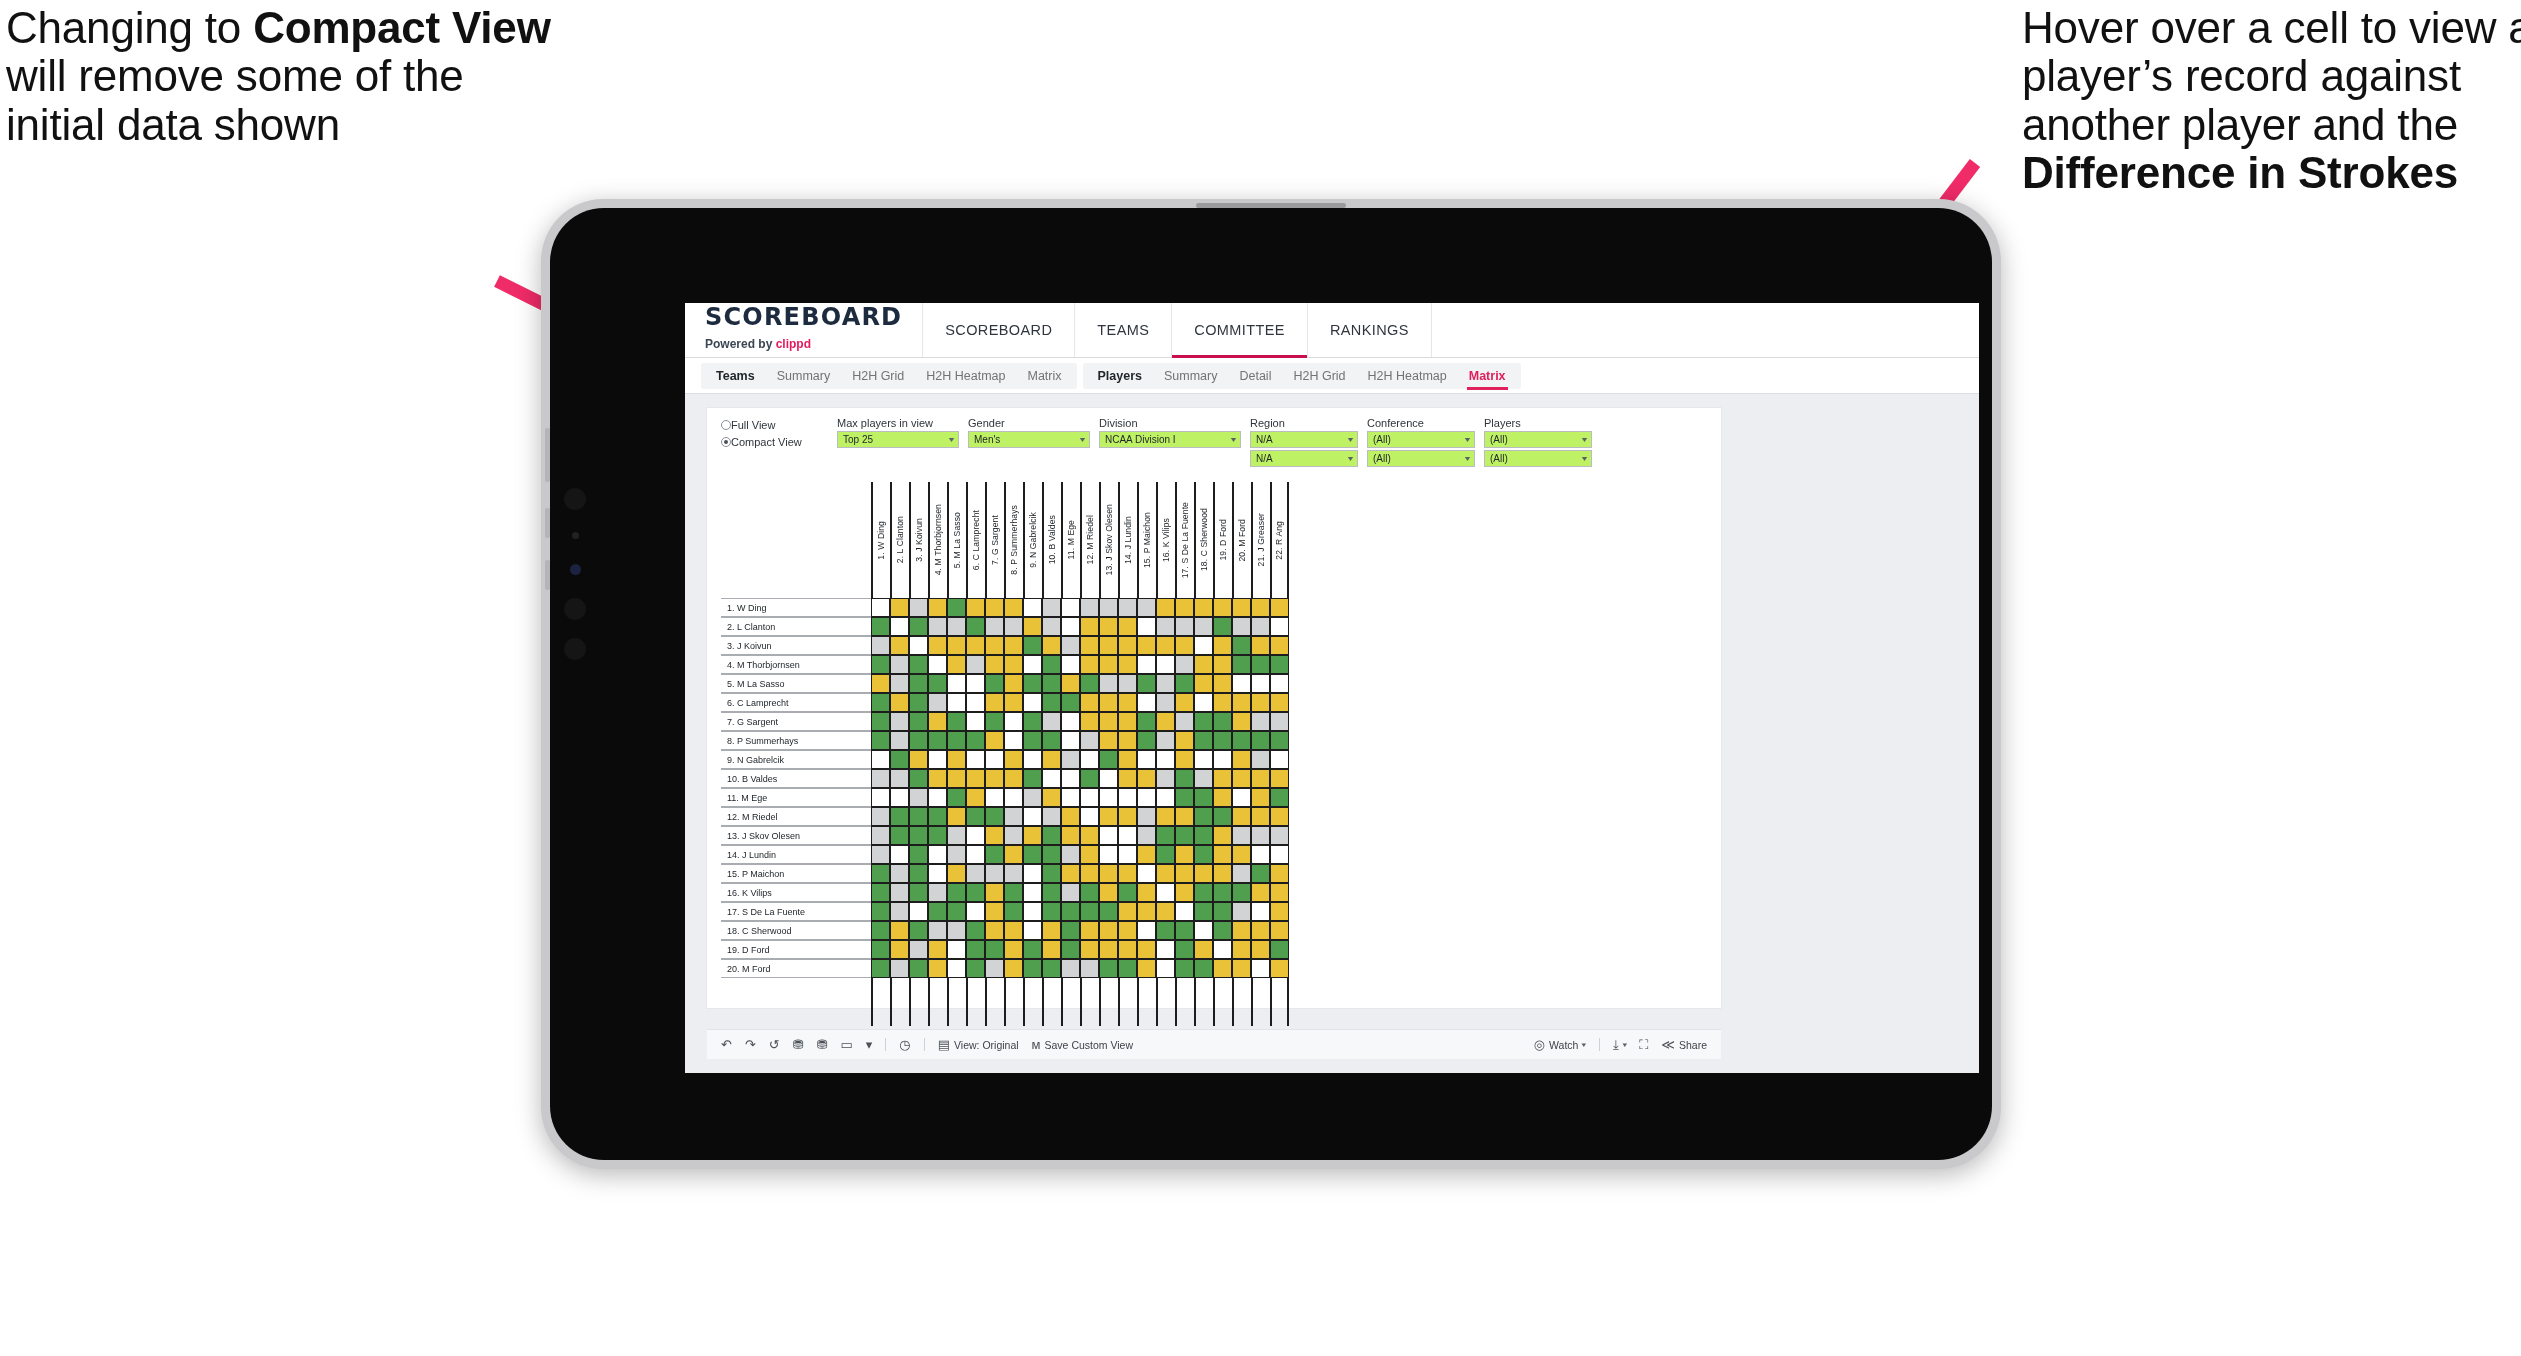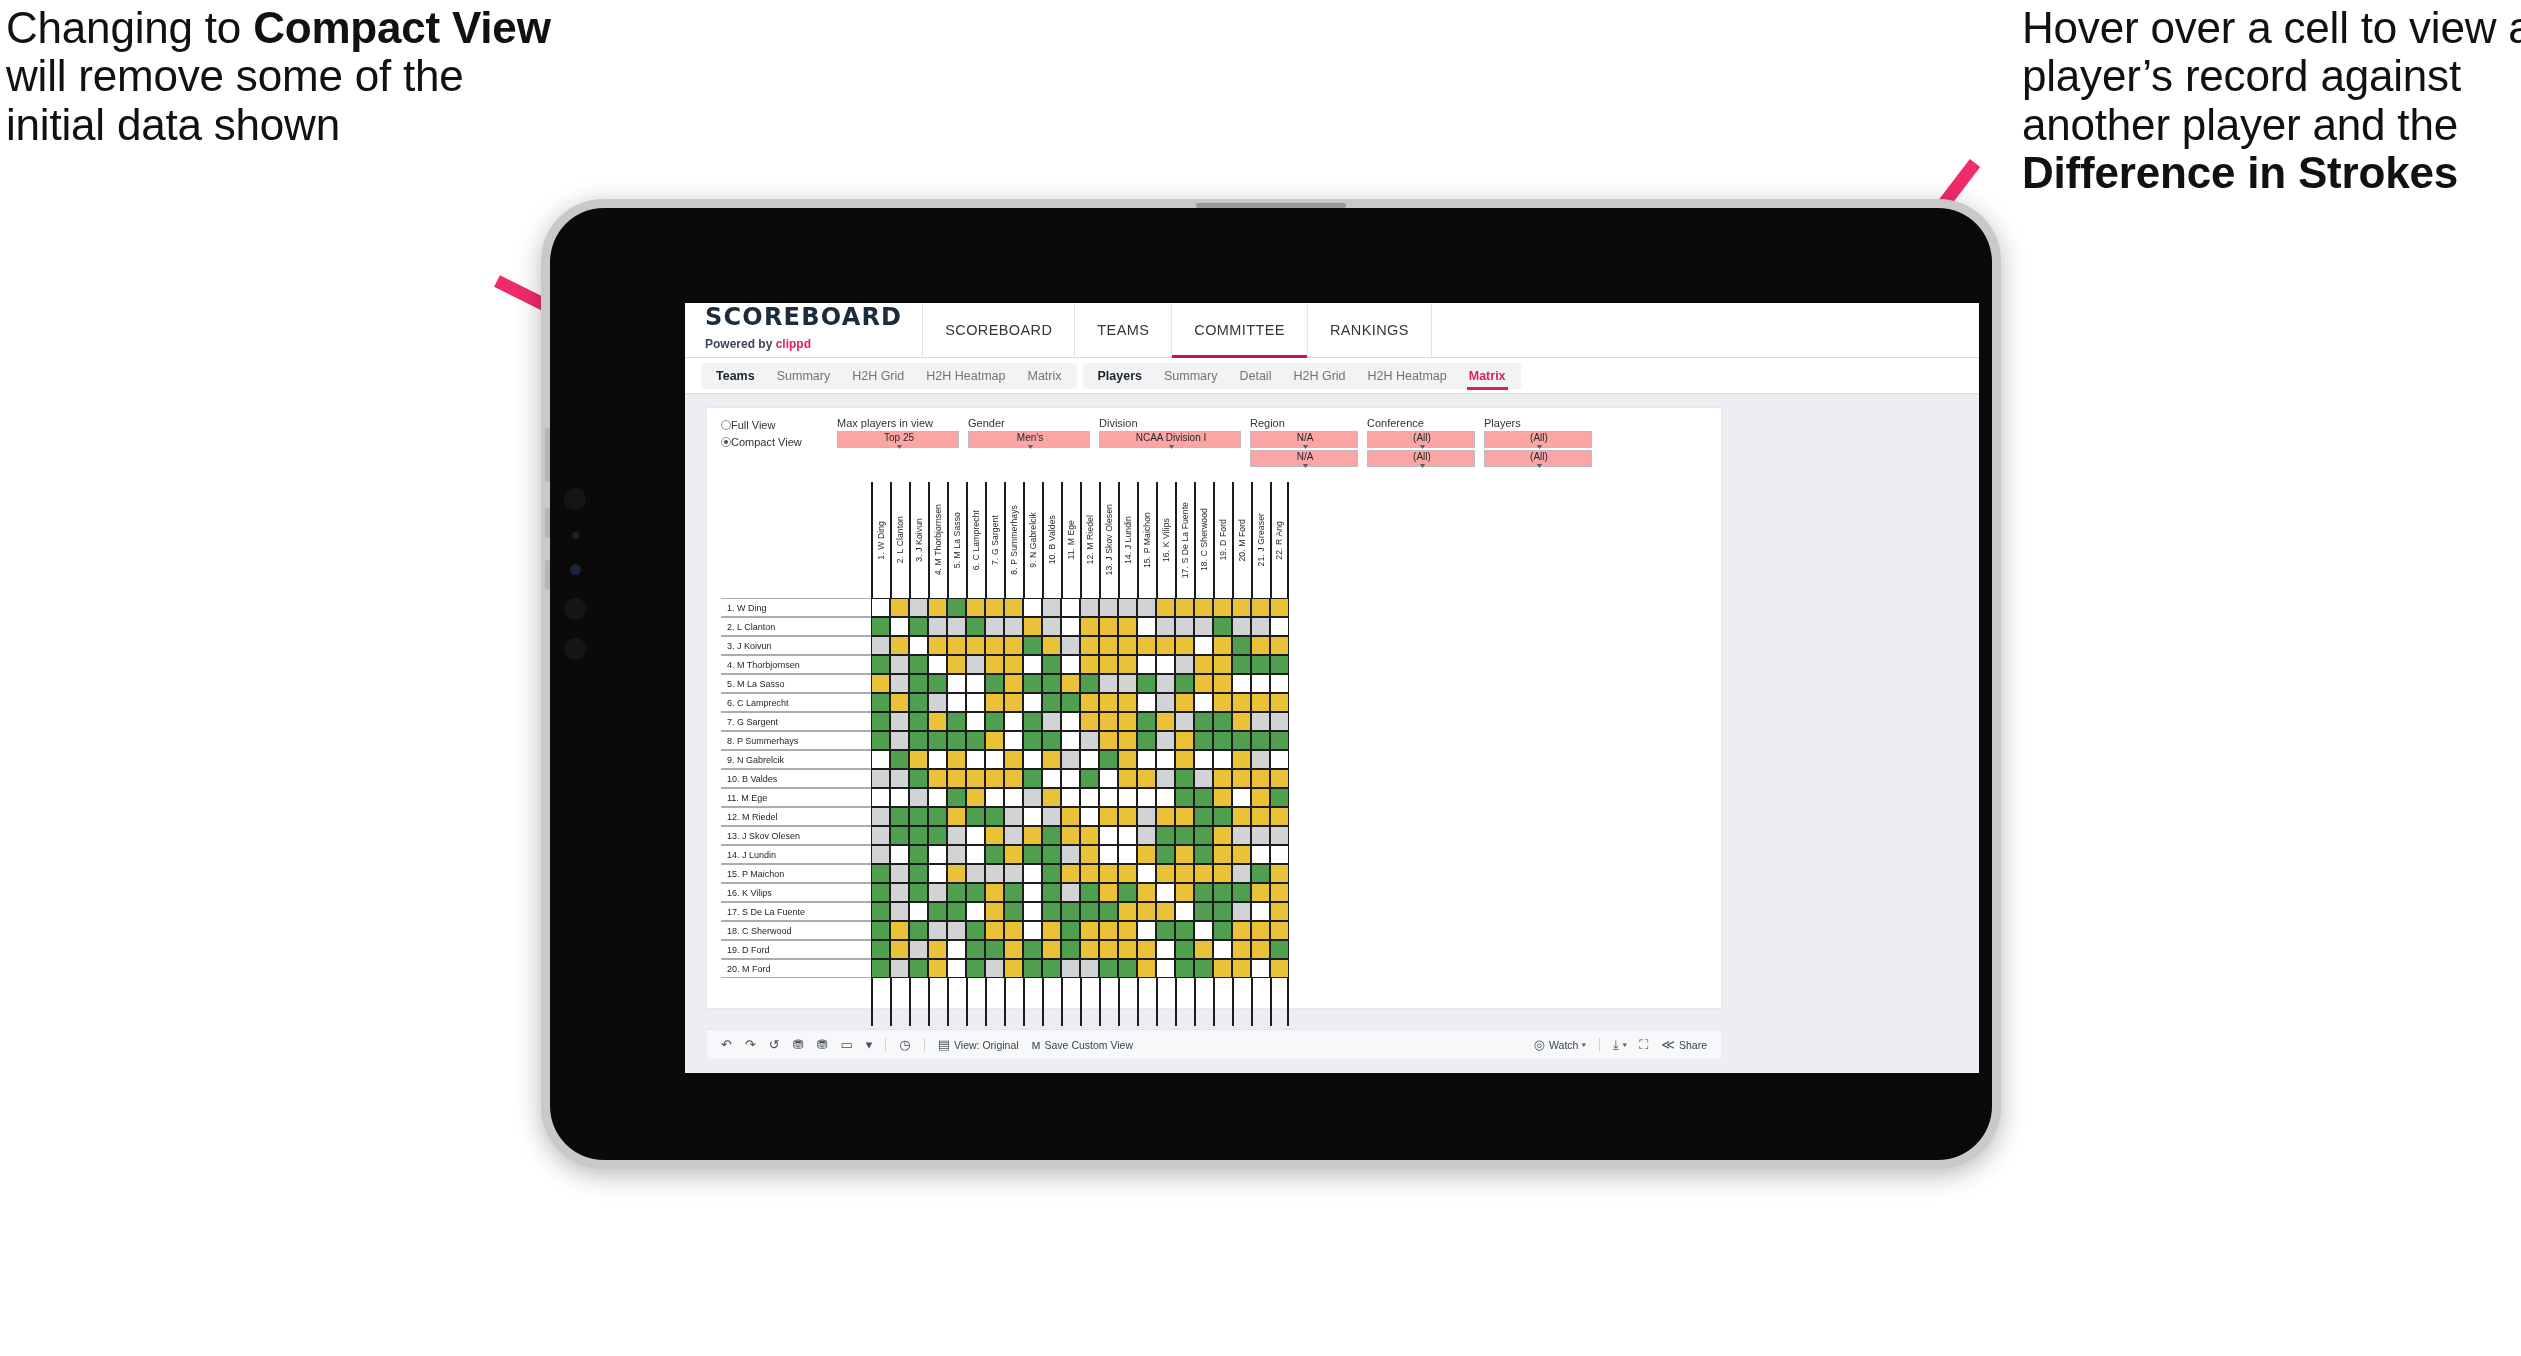--- a/index.html
+++ b/index.html
@@ -103,23 +103,23 @@
 
   .fgroup { margin-right:9px; }
   .fgroup.wmax  { width:122px; }
   .fgroup.wgen  { width:122px; }
   .fgroup.wdiv  { width:142px; }
   .fgroup.wreg  { width:108px; }
   .fgroup.wconf { width:108px; }
   .fgroup.wply  { width:108px; }
   .flabel { font-size:11px; color:#2e343a; margin-bottom:2px; }
   .fsel {
-    height:17px; border:1px solid #b9bdc2; background:#fca5a5;
+    height:17px; border:1px solid #b9bdc2; background:#bef264;
     display:flex; align-items:center; justify-content:space-between;
-    padding:0 3px 0 5px; font-size:10px; color:#23282d; margin-bottom:2px;flex-direction:column;
+    padding:0 3px 0 5px; font-size:10px; color:#23282d; margin-bottom:2px;
   }
   .caret { font-size:7px; color:#5c6268; transform:scaleX(1.3); }
 
   
   #matrix { position:absolute; left:14px; top:74px; }
   #colheads { display:flex; margin-left:150px; height:116px; align-items:flex-end; }
   .colhead {
     width:19px; height:116px; border-left:2px solid #1d1d1d;
     display:flex; align-items:center; justify-content:center; overflow:hidden;
   }

